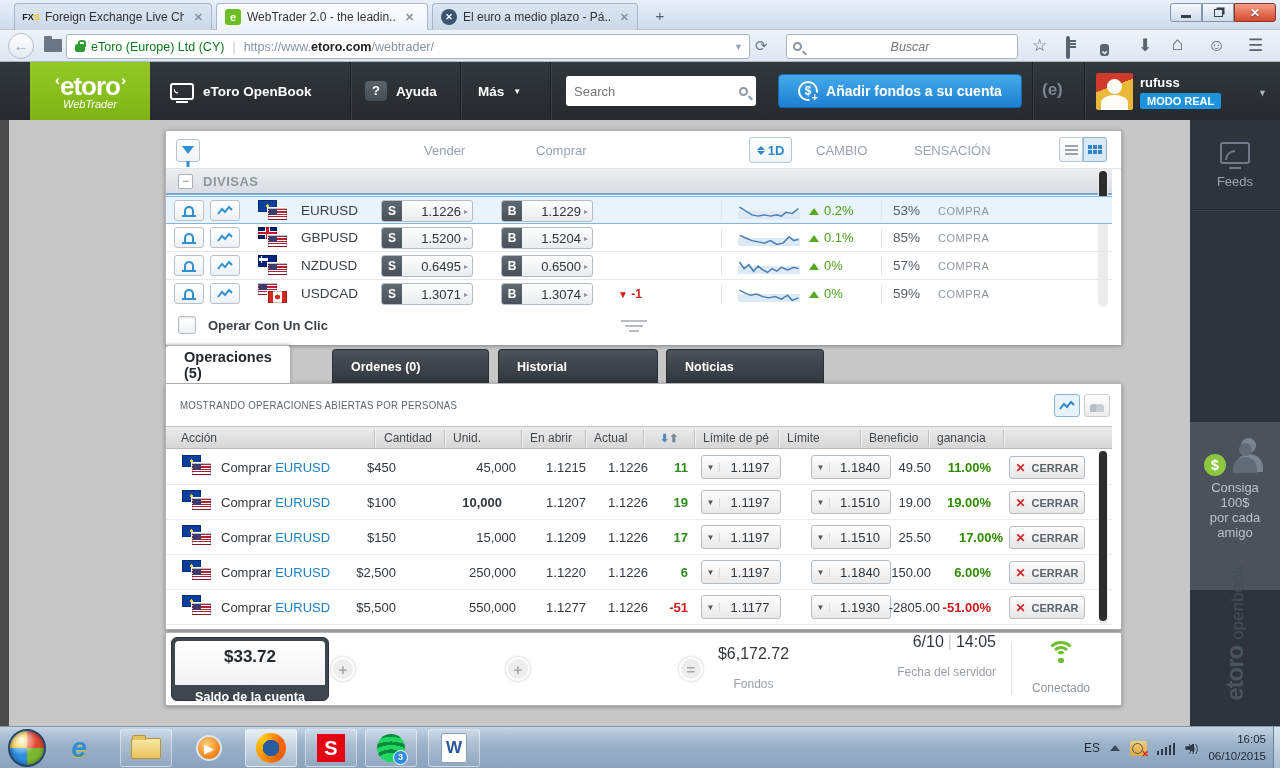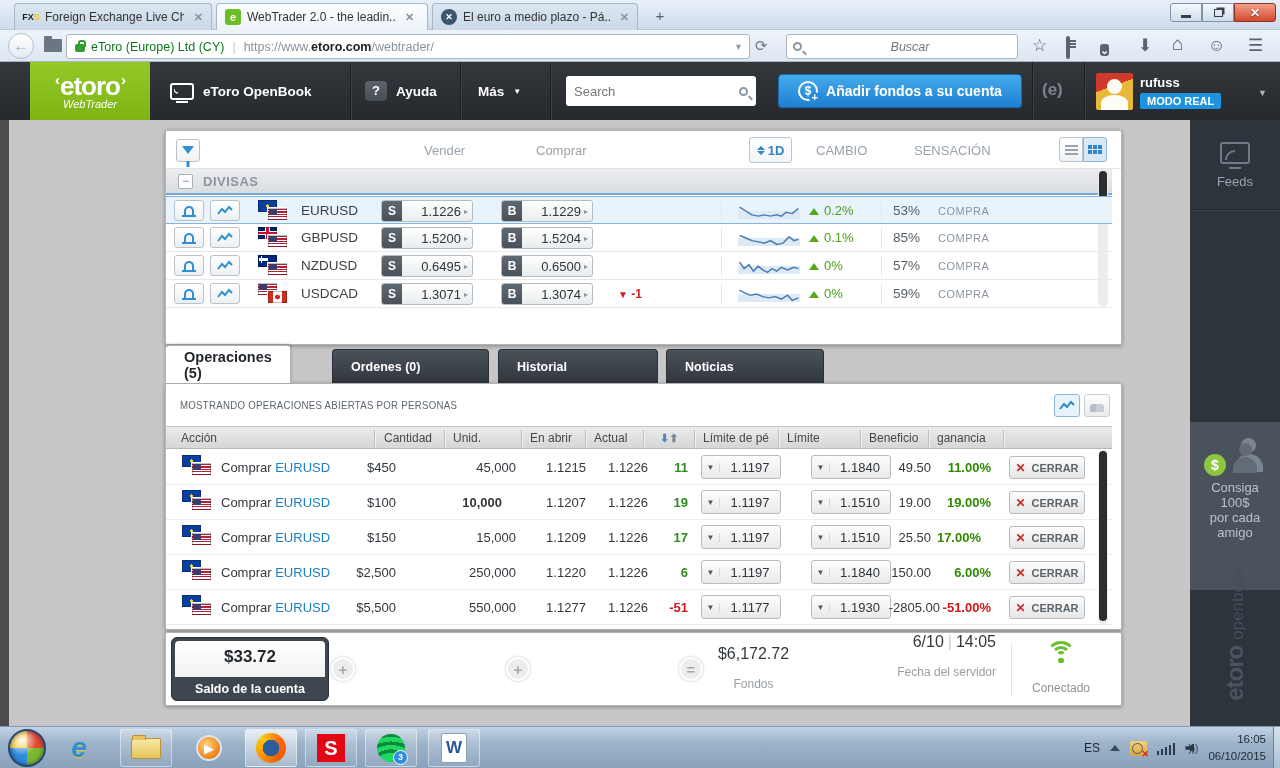--- a/index.html
+++ b/index.html
@@ -184,21 +184,21 @@
   .ddbtn .dar { width:18px; text-align:center; font-size:8px; color:#555; border-right:1px solid #d5d9dd; }
   .ddbtn .dv { flex:1; text-align:center; font-size:13px; color:#2f353a; }
   .closebtn { position:absolute; left:843px; top:6px; width:76px; height:23px; border:1px solid #b4bcc4; border-radius:3px; background:linear-gradient(#fdfdfd,#e6e6e6); display:flex; align-items:center; justify-content:center; gap:6px; font-size:11px; font-weight:bold; color:#5c646c; }
   .closebtn .x { color:#cf2525; font-size:12px; }
   .oscroll { position:absolute; left:932px; top:66px; width:10px; height:174px; background:#ececec; border-radius:5px; }
   .othumb { position:absolute; left:1px; top:1px; width:8px; height:170px; background:#2d2d2d; border-radius:4px; }
 
   
   .sbar { left:165px; top:512px; width:957px; height:74px; border-radius:2px; }
   .saldo { position:absolute; left:5px; top:4px; width:158px; height:64px; background:#3e4750; border:1px solid #2b3138; border-radius:6px; padding:3px; }
-  .saldo .sv { background:linear-gradient(#fff,#f2f2f2); border-radius:4px 4px 0 0; height:36px; text-align:center; font-weight:bold; font-size:17px; color:#23282d; line-height:32px; }
+  .saldo .sv { background:linear-gradient(#fff,#f2f2f2); border-radius:4px 4px 0 0; height:44px; text-align:center; font-weight:bold; font-size:17px; color:#23282d; line-height:32px; }
   .saldo .sl { text-align:center; color:#fff; font-weight:bold; font-size:12.5px; line-height:24px; }
   .opcircle { position:absolute; top:24px; width:24px; height:24px; border-radius:50%; background:#ededed; border:2px solid #fff; box-shadow:0 0 3px rgba(0,0,0,.25); color:#a8a8a8; font-size:15px; font-weight:bold; text-align:center; line-height:21px; }
   .stat { position:absolute; text-align:center; }
   .stat .v { font-size:16px; color:#33383d; }
   .stat .l { font-size:12px; color:#9aa0a6; margin-top:14px; }
   .server { position:absolute; left:690px; top:0; width:140px; text-align:right; }
   .server .v { font-size:16px; color:#33383d; }
   .server .v .tsep { color:#c9ced3; padding:0 4px; font-weight:normal; }
   .sdiv { position:absolute; left:845px; top:10px; width:1px; height:52px; background:#e3e3e3; }
   .wifi { position:absolute; left:880px; top:8px; width:30px; height:22px; }
@@ -554,20 +554,29 @@
             <svg width="62" height="18" viewBox="0 0 40 14" preserveAspectRatio="none">
               <polyline fill="none" stroke="#4a7fb5" stroke-width="1.1" points="1,4 4,6 8,8 12,7 16,9 20,10 24,9 28,11 32,8 35,12 39,10"></polyline>
             </svg>
           </div>
         <div class="chg"><span class="tri"></span><span>0%</span></div>
         <div class="vsep" style="left:715px;"></div>
         <div class="sentv">59%</div>
         <div class="sentl">COMPRA</div>
       </div>
 
+      <div class="oneclick">
+        <span class="cb"></span>
+        <span class="oclabel">Operar Con Un Clic</span>
+        <span class="draghandle">
+            <i class="dh1"></i>
+            <i class="dh2"></i>
+            <i class="dh3"></i>
+          </span>
+      </div>
     </div>
 
     <div class="tabsrow">
       <div class="dtab active" style="left:0;">
           <span>Operaciones (5)</span>
         </div>
       <div class="dtab" style="left:167px; width:157px;">
           <span>Ordenes (0)</span>
         </div>
       <div class="dtab" style="left:333px; width:160px;">
@@ -680,21 +689,21 @@
         <span class="num pips" style="left:490px; width:32px;">17</span>
         <span class="ddbtn" style="left:535px;">
             <span class="dar">▼</span>
             <span class="dv">1.1197</span>
           </span>
         <span class="ddbtn" style="left:645px;">
             <span class="dar">▼</span>
             <span class="dv">1.1510</span>
           </span>
         <span class="num" style="left:710px; width:55px;">25.50</span>
-        <span class="num gain" style="left:760px; width:55px;">17.00%</span>
+        <span class="num gain" style="left:782px; width:55px;">17.00%</span>
         <span class="closebtn">
             <span class="x">✕</span>
             <span>CERRAR</span>
           </span>
       </div>
 
       <div class="oprow" style="top:171px;">
         <span class="opr-flag flagpair">
             <span class="flag f-eu"></span>
             <span class="flag f2 f-us"></span>

